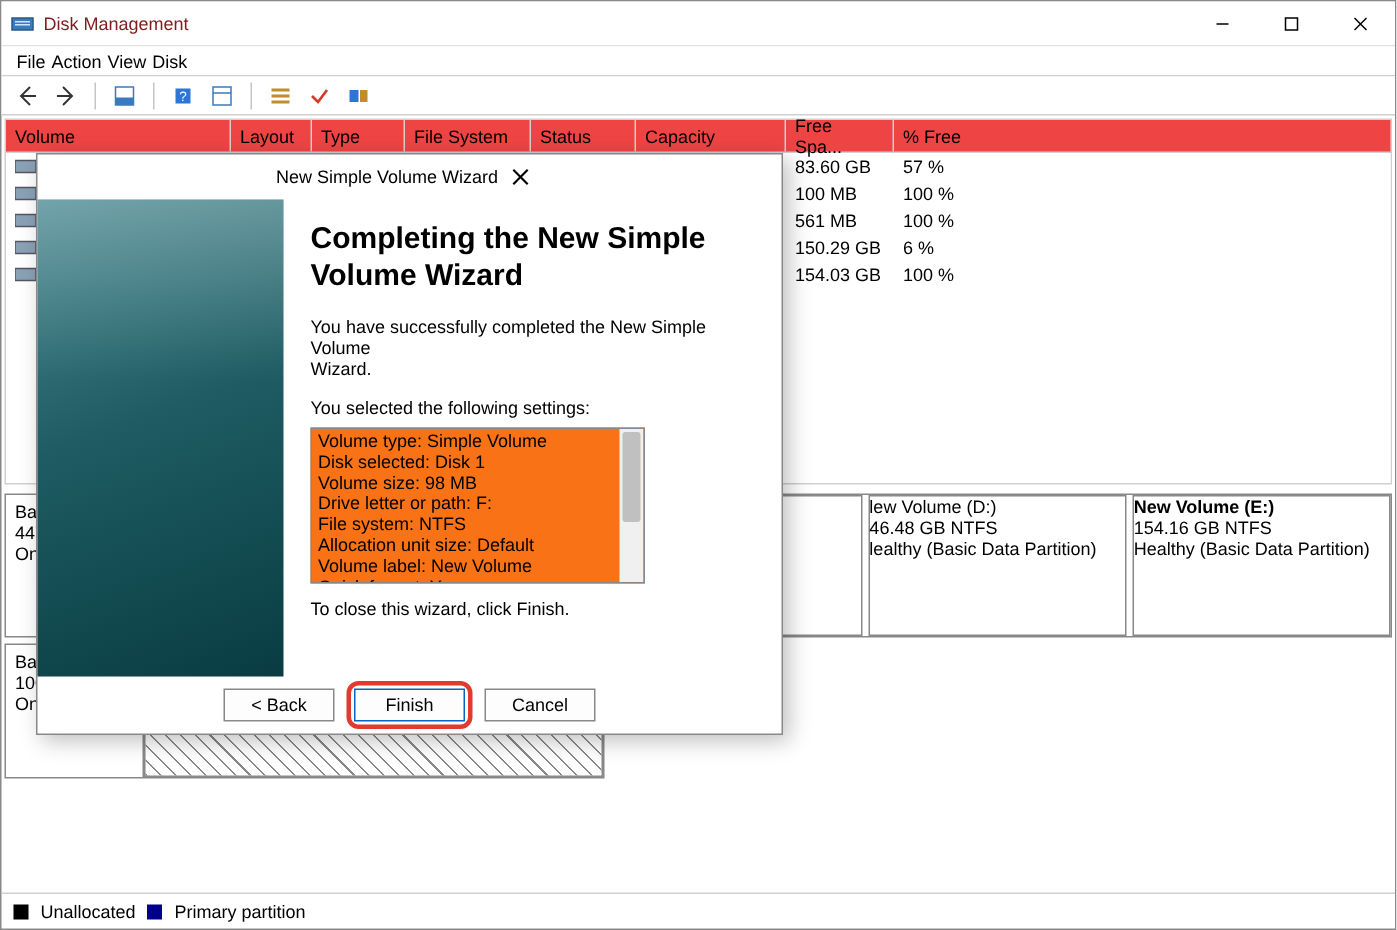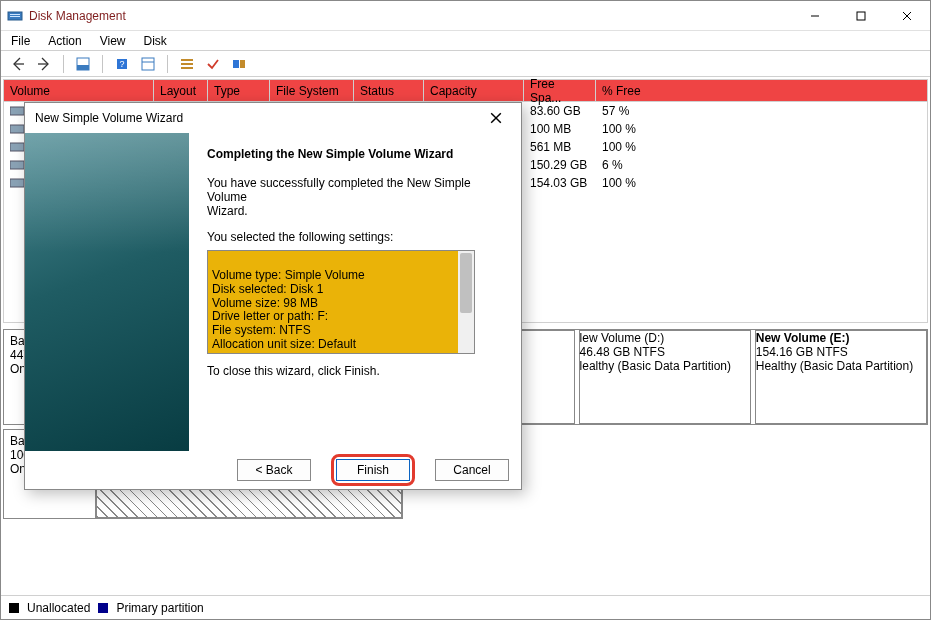--- a/index.html
+++ b/index.html
@@ -8,21 +8,21 @@
     
     .win { width: 931px; height: 620px; border: 1px solid #888; background: #fff; display: flex; flex-direction: column; }
 
     .titlebar { height: 30px; display: flex; align-items: center; padding-left: 6px; background: #fff; border-bottom: 1px solid #e1e1e1; }
     .titlebar .icon { width: 16px; height: 16px; margin-right: 6px; display: inline-flex; align-items: center; justify-content: center; font-size: 12px; color: #555; }
     .titlebar .title { font-size: 12px; color: #7f1d1d; }
     .titlebar .spacer { flex: 1; }
     .winbtn { width: 46px; height: 30px; display: flex; align-items: center; justify-content: center; color: #000; }
     .winbtn svg { width: 10px; height: 10px; }
 
-    .menubar { height: 20px; display: flex; align-items: center; gap: 18px; padding: 0 10px; border-bottom: 1px solid #d0d0d0; background: #fff; }
+    .menubar { height: 20px; display: flex; align-items: center; gap: 4px; padding: 0 10px; border-bottom: 1px solid #d0d0d0; background: #fff; }
     .menubar span { font-size: 12px; }
 
     .toolbar { height: 26px; display: flex; align-items: center; gap: 4px; padding: 2px 6px; border-bottom: 1px solid #d0d0d0; background: #fff; }
     .tb-sep { width: 1px; height: 18px; background: #c5c5c5; margin: 0 4px; }
     .tb-btn { width: 22px; height: 22px; display: flex; align-items: center; justify-content: center; color: #555; }
     .tb-btn svg { width: 16px; height: 16px; }
 
     .content { flex: 1; padding: 2px; display: flex; flex-direction: column; gap: 2px; }
 
     
@@ -43,36 +43,36 @@
     .part-col { flex: 1; border: 1px solid #888; }
     .hatched { background-image: repeating-linear-gradient(45deg,#888 0,#888 1px,#fff 1px,#fff 7px); }
 
     
     .legend { height: 24px; display: flex; align-items: center; gap: 8px; padding: 0 8px; border-top: 1px solid #d0d0d0; }
     .legend .sw { width: 10px; height: 10px; display: inline-block; }
     .sw-black { background: #000; }
     .sw-blue { background: #00008b; }
 
     
-    .modal { position: absolute; left: 24px; top: 102px; width: 498px; height: 388px; background: #fff; border: 1px solid #888; box-shadow: 4px 4px 14px rgba(0,0,0,.25); display: flex; flex-direction: column; }
+    .modal { position: absolute; left: 24px; top: 102px; width: 498px; height: 388px; background: #fff; border: 1px solid #888; box-shadow: 4px 4px 14px rgba(0,0,0,.25); display: flex; flex-direction: column; align-items: center; }
     .modal-title { height: 30px; display: flex; align-items: center; padding: 0 10px; font-size: 12px; }
     .modal-title .spacer { flex: 1; }
     .modal-title .x { width: 30px; height: 28px; display: flex; align-items: center; justify-content: center; }
     .modal-body { flex: 1; display: flex; }
     .modal-side { width: 164px; background: linear-gradient(160deg,#4b8a93 0%, #1f5c63 45%, #083c42 100%); position: relative; }
     .modal-side:before { content: ""; position: absolute; top: 0; left: 0; right: 0; height: 120px; background: linear-gradient(180deg, rgba(255,255,255,.22), rgba(255,255,255,0)); }
     .modal-main { flex: 1; padding: 14px 18px 10px 18px; font-size: 12px; }
-    .modal-main h1 { font-size: 12px; font-weight: 700; margin-bottom: 14px; line-height: 1.25; }
-
-    .settings-box { width: 268px; height: 104px; border: 1px solid #888; background: #eab308; padding: 18px 4px; overflow: hidden; position: relative; margin-top: 6px; margin-bottom: 10px; }
+    .modal-main h1 { font-size: 20px; font-weight: 700; margin-bottom: 14px; line-height: 1.25; }
+
+    .settings-box { width: 223px; height: 104px; border: 1px solid #888; background: #f97316; padding: 2px 4px; overflow: hidden; position: relative; margin-top: 6px; margin-bottom: 10px; }
     .settings-box .line { font-size: 12px; line-height: 1.15; white-space: nowrap; }
     .settings-box .sb-scroll { position: absolute; right: 0; top: 0; bottom: 0; width: 16px; background: #f0f0f0; }
     .settings-box .sb-scroll .thumb { position: absolute; left: 2px; right: 2px; top: 2px; height: 60px; background: #c0c0c0; border-radius: 2px; }
 
-    .modal-footer { height: 38px; display: flex; align-items: center; justify-content: flex-end; gap: 20px; padding: 0 12px; }
+    .modal-footer { height: 38px; display: flex; align-items: center; justify-content: flex-end; gap: 8px; padding: 0 12px; }
     .btn { min-width: 74px; height: 22px; border: 1px solid #888; background: #fdfdfd; font-size: 12px; padding: 0 10px; display: inline-flex; align-items: center; justify-content: center; }
     .btn-highlight { border: 3px solid #e23b2e; border-radius: 8px; padding: 2px; }
   </style>
 </head>
 <body>
 
 <div class="win">
 
   <div class="titlebar">
     <span class="icon">

